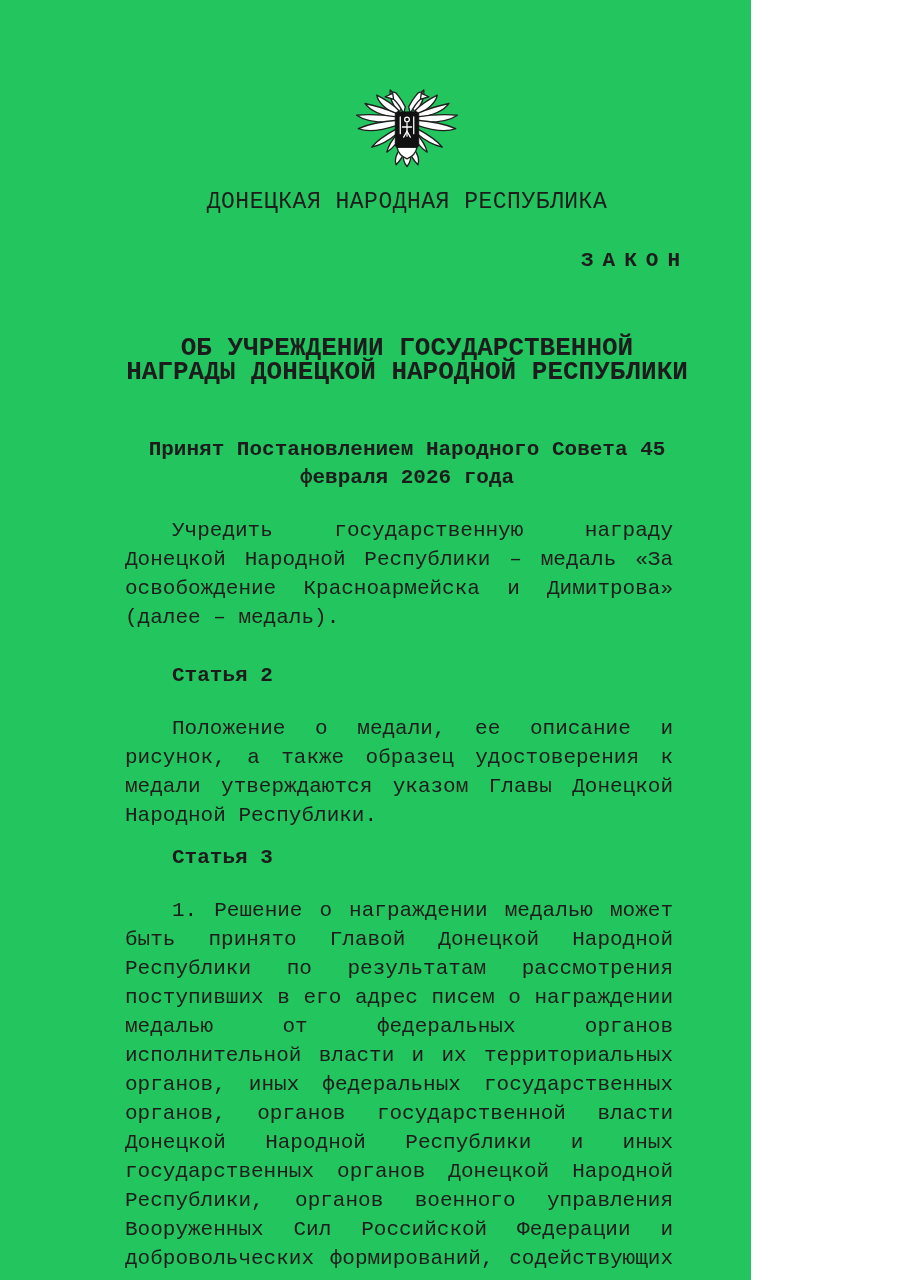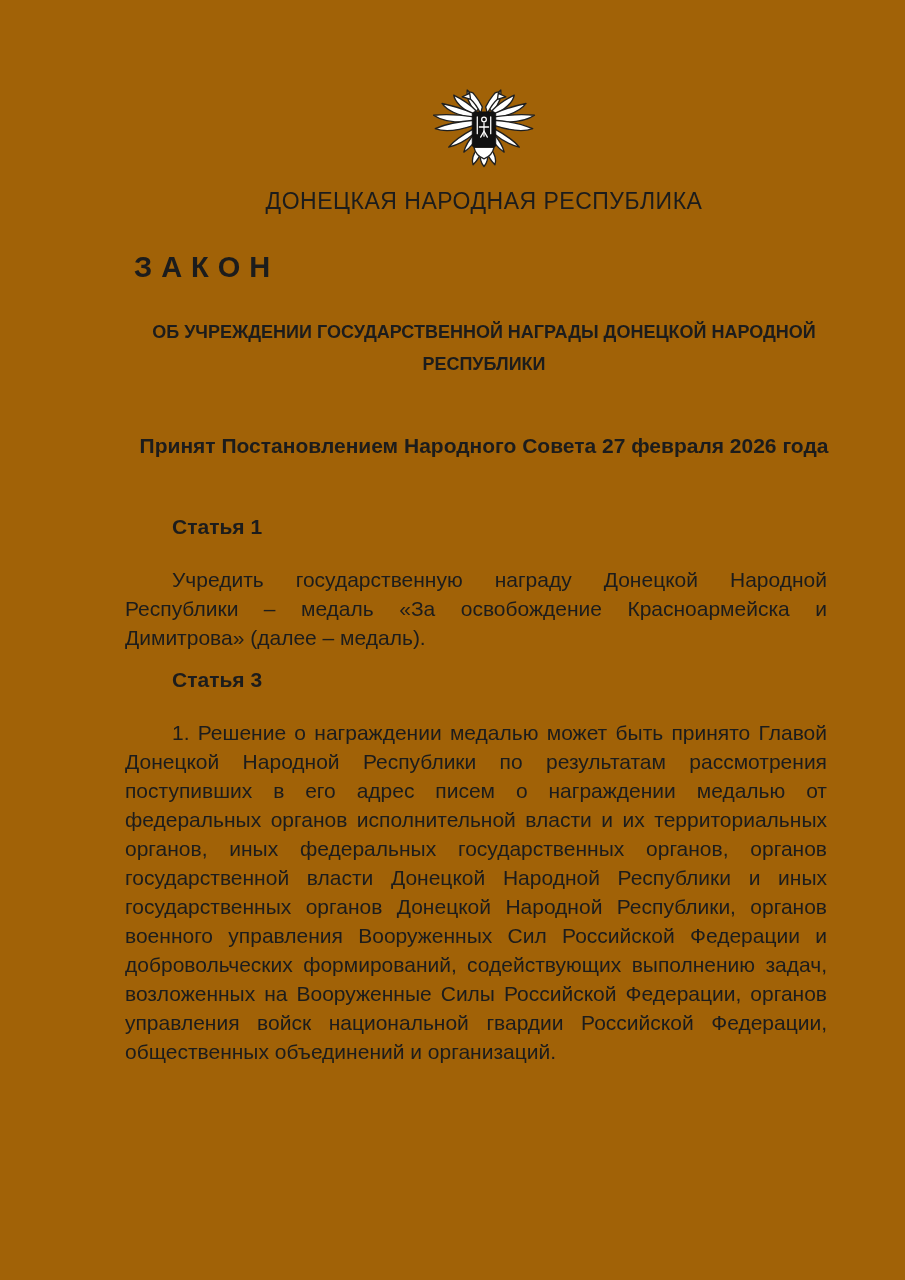--- a/index.html
+++ b/index.html
@@ -2,25 +2,25 @@
 <html><head>
 <meta charset="utf-8">
 <style>
   html, body {
     margin: 0;
     padding: 0;
     background: #ffffff;
   }
   .page {
     position: relative;
-    width: 905px;
+    width: 751px;
     height: 1280px;
-    background: #a16207;
+    background: #22c55e;
     color: #1c1c1c;
-    font-family: Liberation Sans, sans-serif;
+    font-family: Liberation Mono, monospace;
     overflow: hidden;
   }
   .content {
     padding-left: 125px;
     padding-right: 62px;
   }
   .emblem-wrap {
     padding-top: 85px;
     text-align: center;
   }
@@ -28,34 +28,34 @@
     display: inline-block;
   }
   .republic-name {
     margin-top: 14px;
     text-align: center;
     font-size: 23px;
     line-height: 28px;
     letter-spacing: 0.5px;
   }
   .doc-type {
-    margin-top: 34px;
-    text-align: left;
+    margin-top: 27px;
+    text-align: right;
     font-weight: bold;
-    font-size: 29px;
+    font-size: 21px;
     line-height: 36px;
     letter-spacing: 9px;
     text-indent: 9px;
   }
   .law-title {
-    margin-top: 31px;
+    margin-top: 57px;
     text-align: center;
     font-weight: bold;
-    font-size: 18px;
-    line-height: 32px;
+    font-size: 26px;
+    line-height: 24px;
   }
   .adoption-line {
     margin-top: 52px;
     text-align: center;
     font-weight: bold;
     font-size: 21px;
     line-height: 28px;
   }
   .article { margin: 0; }
   .article-heading {
@@ -124,27 +124,30 @@
         </g>
       </svg>
     </div>
 
     <div class="republic-name">ДОНЕЦКАЯ НАРОДНАЯ РЕСПУБЛИКА</div>
 
     <div class="doc-type">ЗАКОН</div>
 
     <div class="law-title">ОБ УЧРЕЖДЕНИИ ГОСУДАРСТВЕННОЙ НАГРАДЫ ДОНЕЦКОЙ НАРОДНОЙ РЕСПУБЛИКИ</div>
 
-    <div class="adoption-line">Принят Постановлением Народного Совета 27 февраля 2026 года</div>
+    <div class="adoption-line">Принят Постановлением Народного Совета 45 февраля 2026 года</div>
 
     <section class="article article-1">
-      <div class="article-heading">Статья 1</div>
       <p class="article-body">Учредить государственную награду Донецкой Народной Республики – медаль «За освобождение Красноармейска и Димитрова» (далее – медаль).</p>
     </section>
 
+    <section class="article article-2">
+      <div class="article-heading">Статья 2</div>
+      <p class="article-body">Положение о медали, ее описание и рисунок, а также образец удостоверения к медали утверждаются указом Главы Донецкой Народной Республики.</p>
+    </section>
 
     <section class="article article-3">
       <div class="article-heading">Статья 3</div>
       <p class="article-body">1. Решение о награждении медалью может быть принято Главой Донецкой Народной Республики по результатам рассмотрения поступивших в его адрес писем о награждении медалью от федеральных органов исполнительной власти и их территориальных органов, иных федеральных государственных органов, органов государственной власти Донецкой Народной Республики и иных государственных органов Донецкой Народной Республики, органов военного управления Вооруженных Сил Российской Федерации и добровольческих формирований, содействующих выполнению задач, возложенных на Вооруженные Силы Российской Федерации, органов управления войск национальной гвардии Российской Федерации, общественных объединений и организаций.</p>
     </section>
 
   </div>
 </div>
 
 </body></html>

